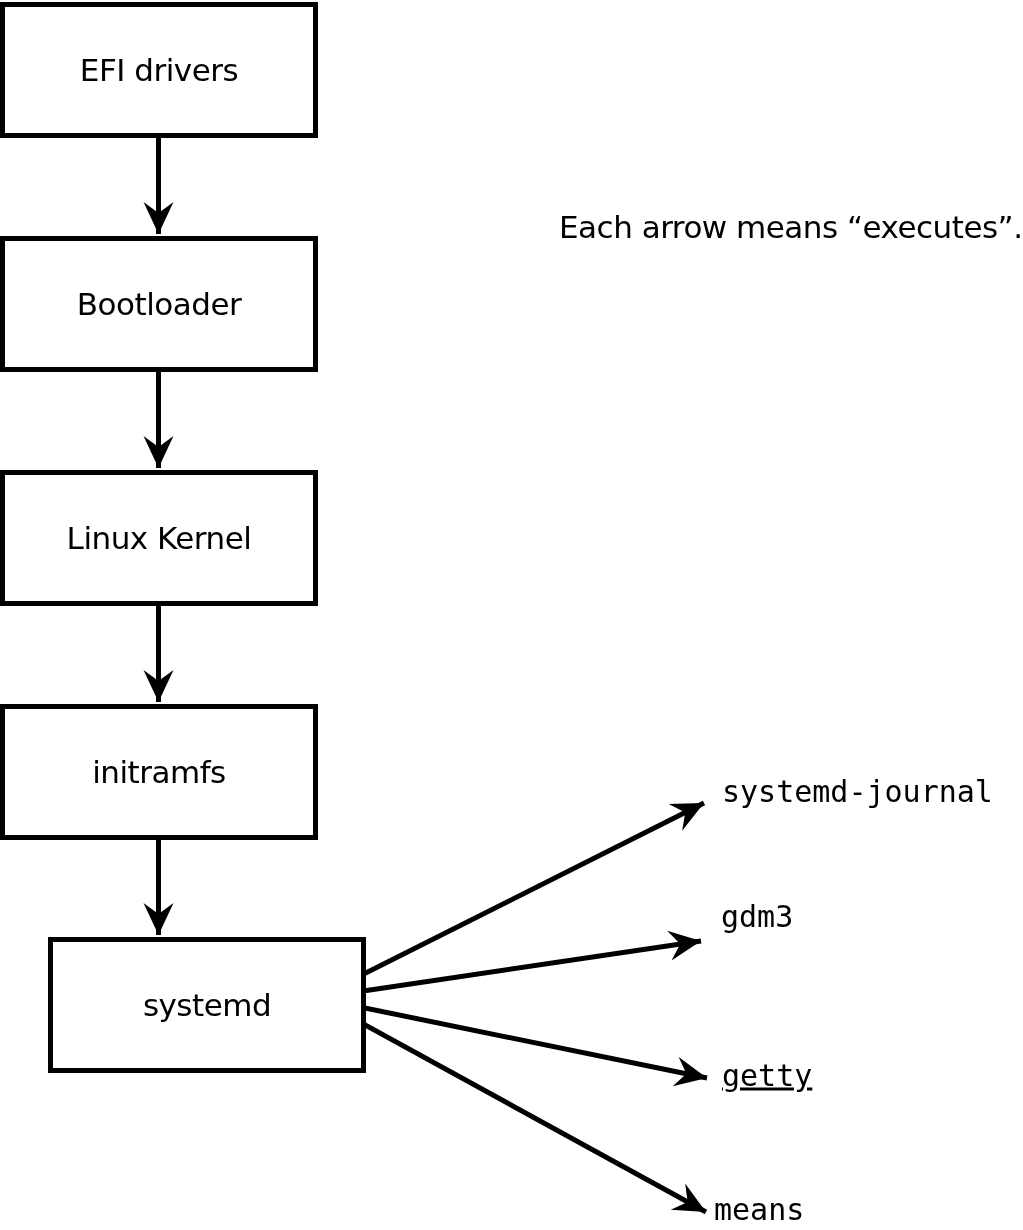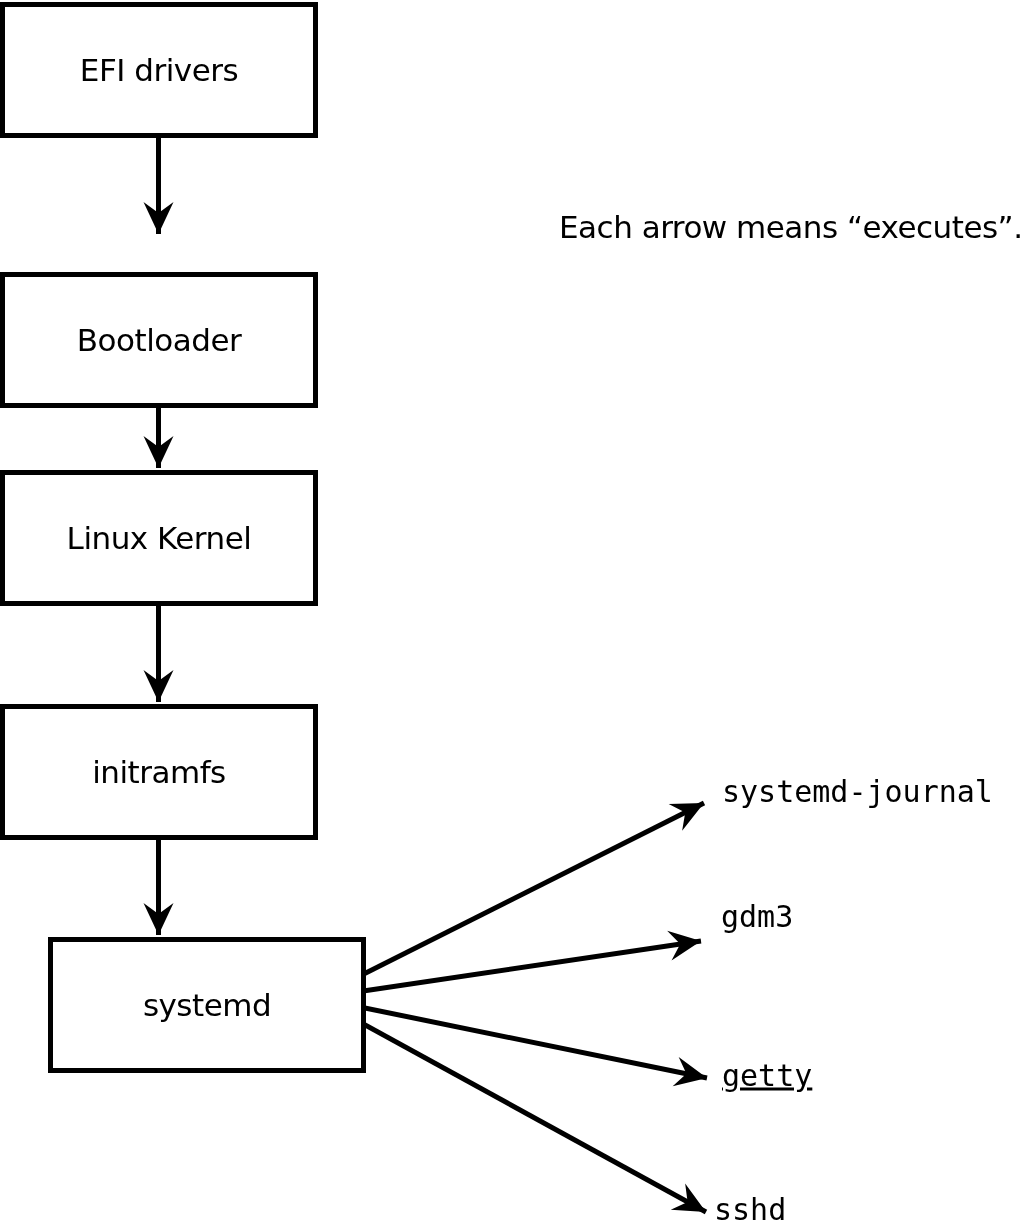--- a/index.html
+++ b/index.html
@@ -35,21 +35,21 @@
     display: flex;
     align-items: center;
     justify-content: center;
   }
   .node-label {
     font-size: 31px;
     letter-spacing: -0.5px;
     white-space: nowrap;
   }
   .node-efi       { top: 2px;   }
-  .node-boot      { top: 236px; margin-top: 36px; }
+  .node-boot      { top: 236px; }
   .node-kernel    { top: 470px; }
   .node-initramfs { top: 704px; }
   .node-systemd   { top: 937px; margin-left: 48px; }
 
   .annotation {
     position: absolute;
     left: 559px;
     top: 162px;
     font-size: 31px;
     letter-spacing: -0.5px;
@@ -109,15 +109,15 @@
 
   <div class="node node-systemd">
     <span class="node-label">systemd</span>
   </div>
 
   <div class="annotation">Each arrow means “executes”.</div>
 
   <div class="proc-label proc-journal">systemd-journal</div>
   <div class="proc-label proc-gdm3">gdm3</div>
   <div class="proc-label proc-getty">getty</div>
-  <div class="proc-label proc-sshd">sshd</div>
+  <div class="proc-label proc-sshd">means</div>
 
 </div>
 
 </body></html>

